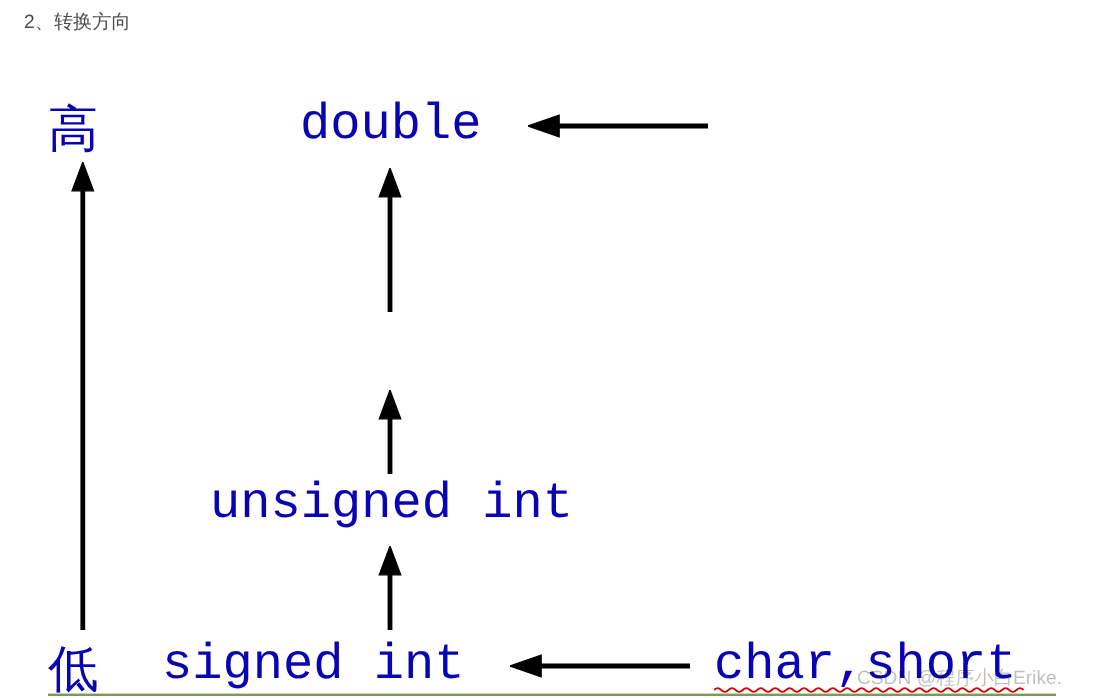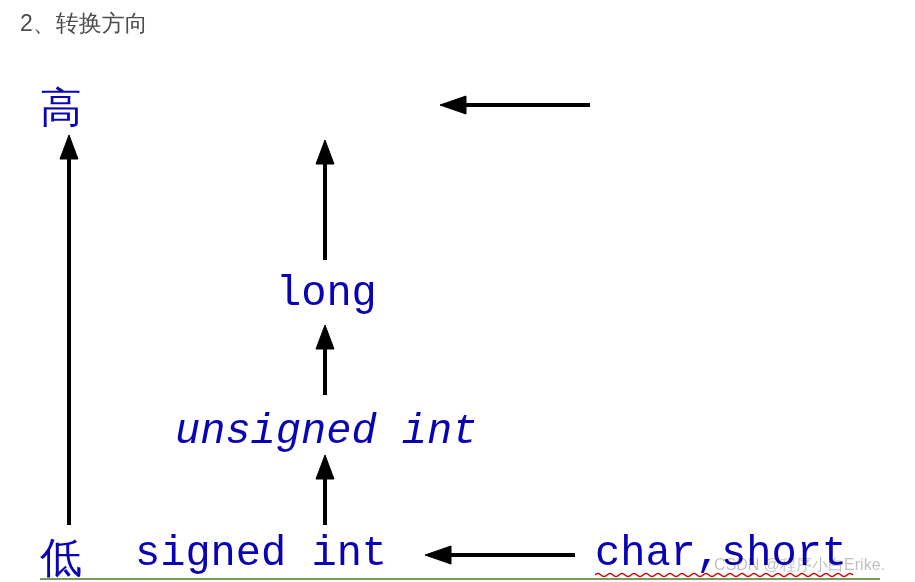--- a/index.html
+++ b/index.html
@@ -8,21 +8,21 @@
       height: 582px;
       background: #ffffff;
       font-family: "SimSun", "Courier New", monospace;
       position: relative;
       overflow: hidden;
     }
     .heading {
       position: absolute;
       top: 8px;
       left: 20px;
-      font-size: 23px;
+      font-size: 16px;
       color: #4d4d4d;
       font-family: "Microsoft YaHei", sans-serif;
     }
     .diagram {
       position: absolute;
       top: 60px;
       left: 40px;
       width: 870px;
       height: 520px;
     }
@@ -58,25 +58,25 @@
   </style>
 </head>
 <body>
 
 <div class="heading">2、转换方向</div>
 
 <div class="diagram">
 
   <div class="node" style="left:0px; top:20px;">高</div>
 
+  <div class="node" style="left:210px; top:20px;">double</div>
 
 
-  <div class="node" style="left:236px; top:210px;">long</div>
 
-  <div class="node" style="left:135px; top:348px;font-style:italic;">unsigned int</div>
+  <div class="node" style="left:135px; top:336px;">unsigned int</div>
 
   <div class="node" style="left:0px; top:470px;">低</div>
 
   <div class="node" style="left:555px; top:470px;">char,short</div>
 
   <div class="node" style="left:95px; top:470px;">signed int</div>
 
   <svg class="arrow" style="left:14px; top:75px;" width="30" height="390">
     <line x1="15" y1="20" x2="15" y2="390" stroke="#000" stroke-width="4"></line>
     <polygon points="15,0 6,24 24,24" fill="#000"></polygon>

